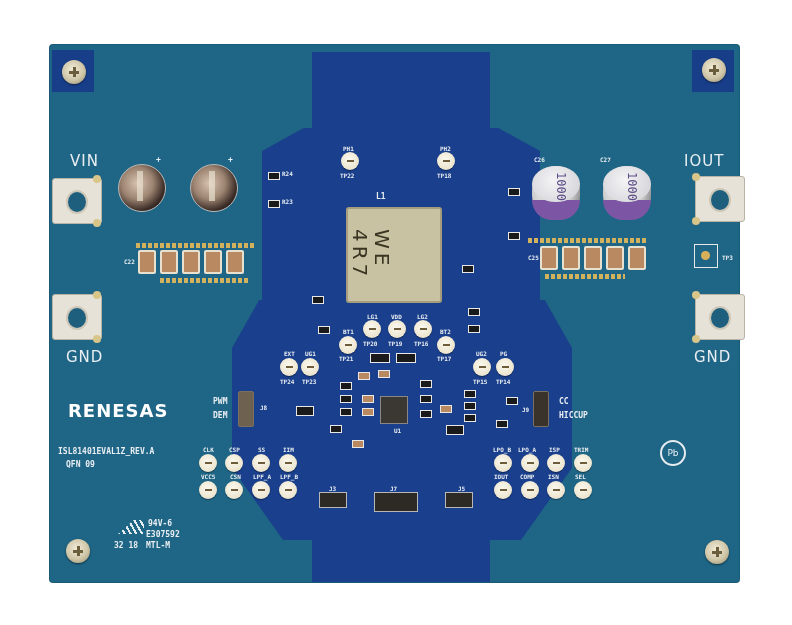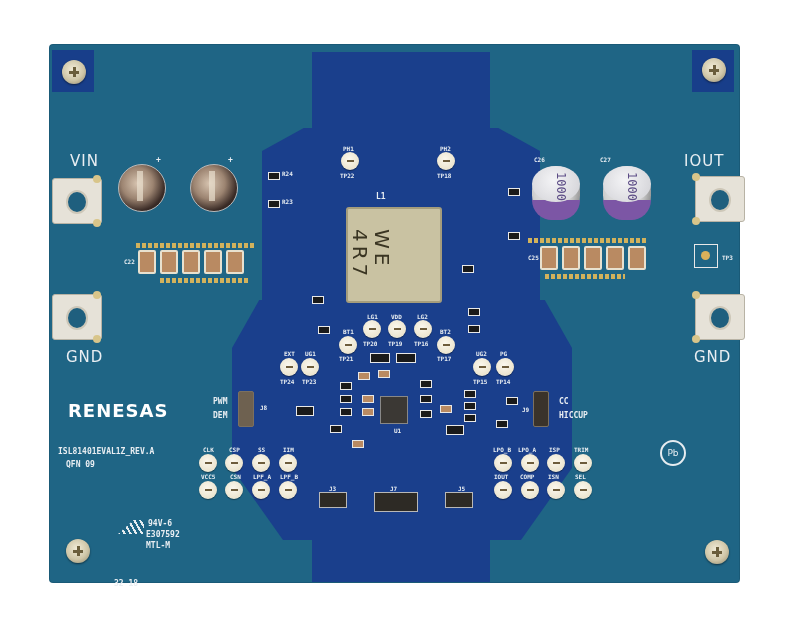--- a/index.html
+++ b/index.html
@@ -257,16 +257,16 @@
 <span class="silk silk-sm" style="left:329px;top:485px;">J3</span>
 <div class="header" style="left:319px;top:492px;width:26px;height:14px;"></div>
 <span class="silk silk-sm" style="left:390px;top:485px;">J7</span>
 <div class="header" style="left:374px;top:492px;width:42px;height:18px;"></div>
 <span class="silk silk-sm" style="left:458px;top:485px;">J5</span>
 <div class="header" style="left:445px;top:492px;width:26px;height:14px;"></div>
 
 <div class="ul-logo"></div>
 <span class="silk silk-md" style="left:148px;top:519px;">94V-6</span>
 <span class="silk silk-md" style="left:146px;top:530px;">E307592</span>
-<span class="silk silk-md" style="left:114px;top:541px;margin-top:38px;">32 18</span>
+<span class="silk silk-md" style="left:114px;top:541px;">32 18</span>
 <span class="silk silk-md" style="left:146px;top:541px;">MTL-M</span>
 
 <div class="pb">Pb</div>
 
 </body></html>

